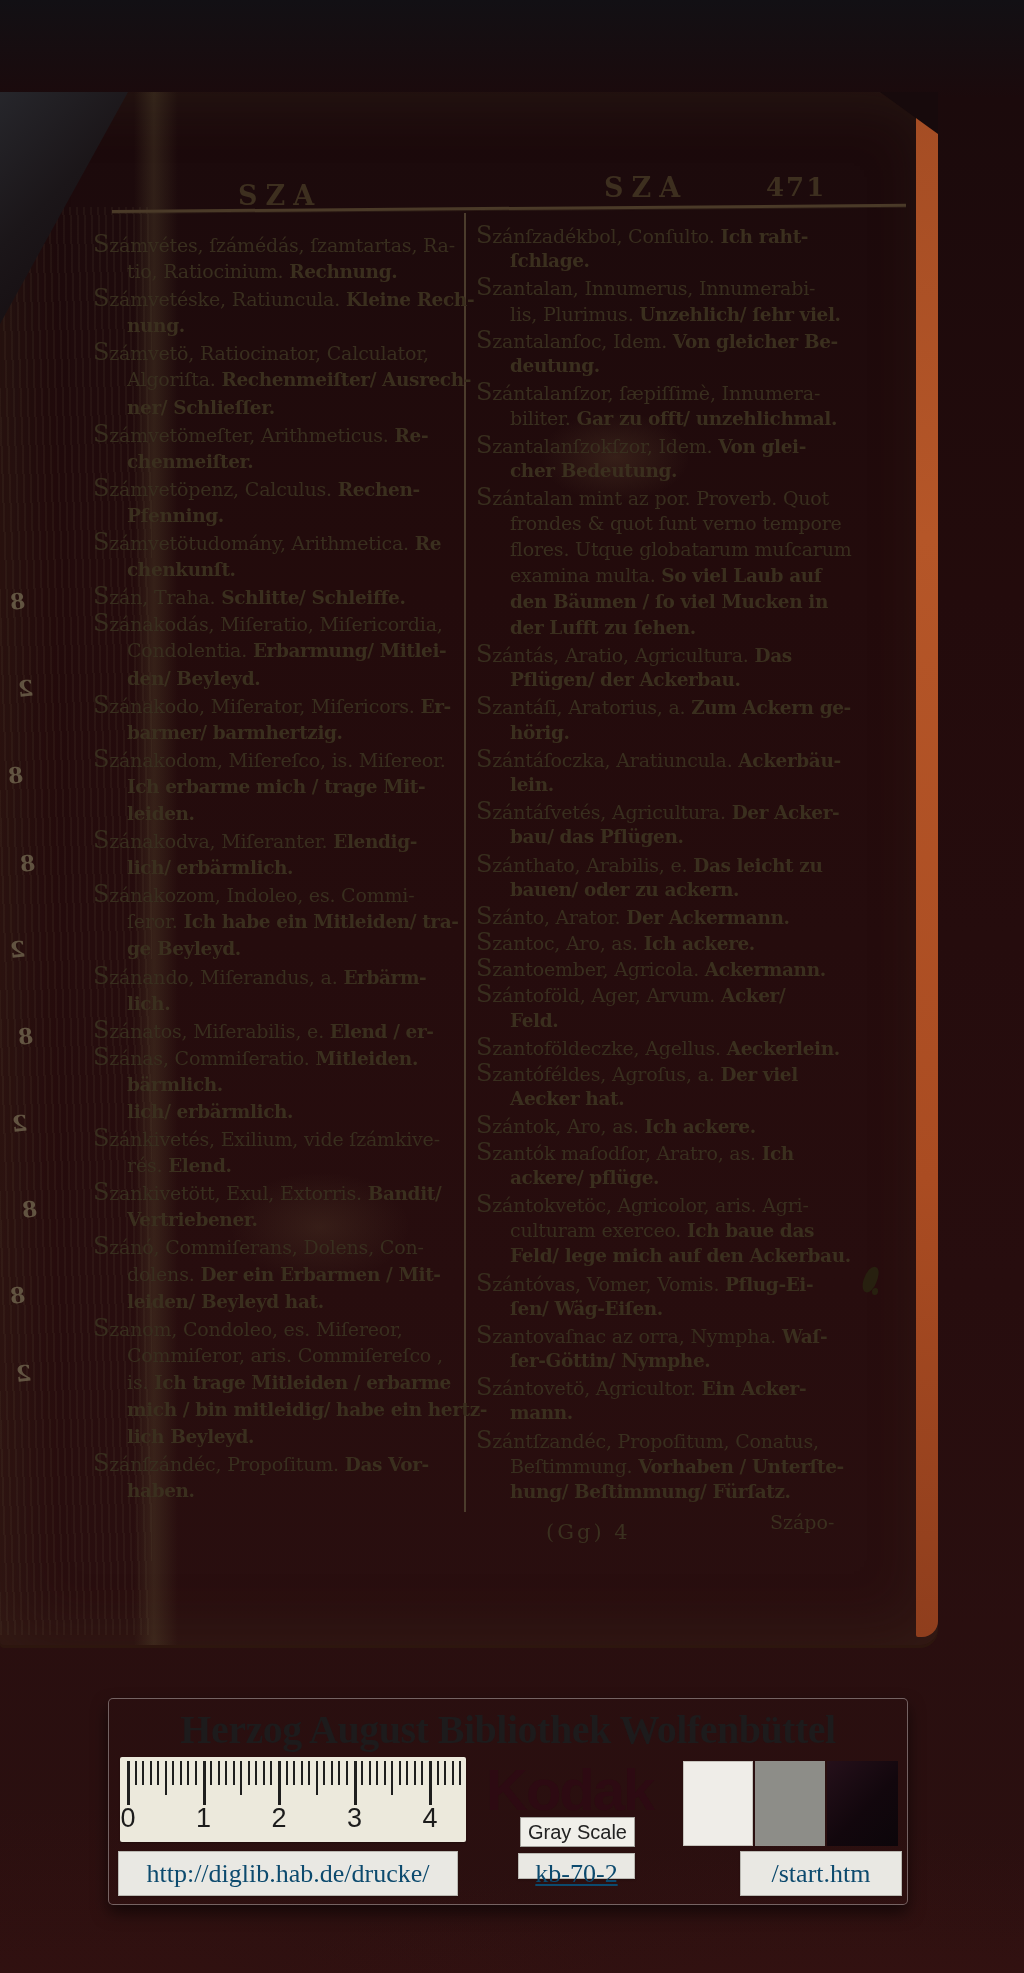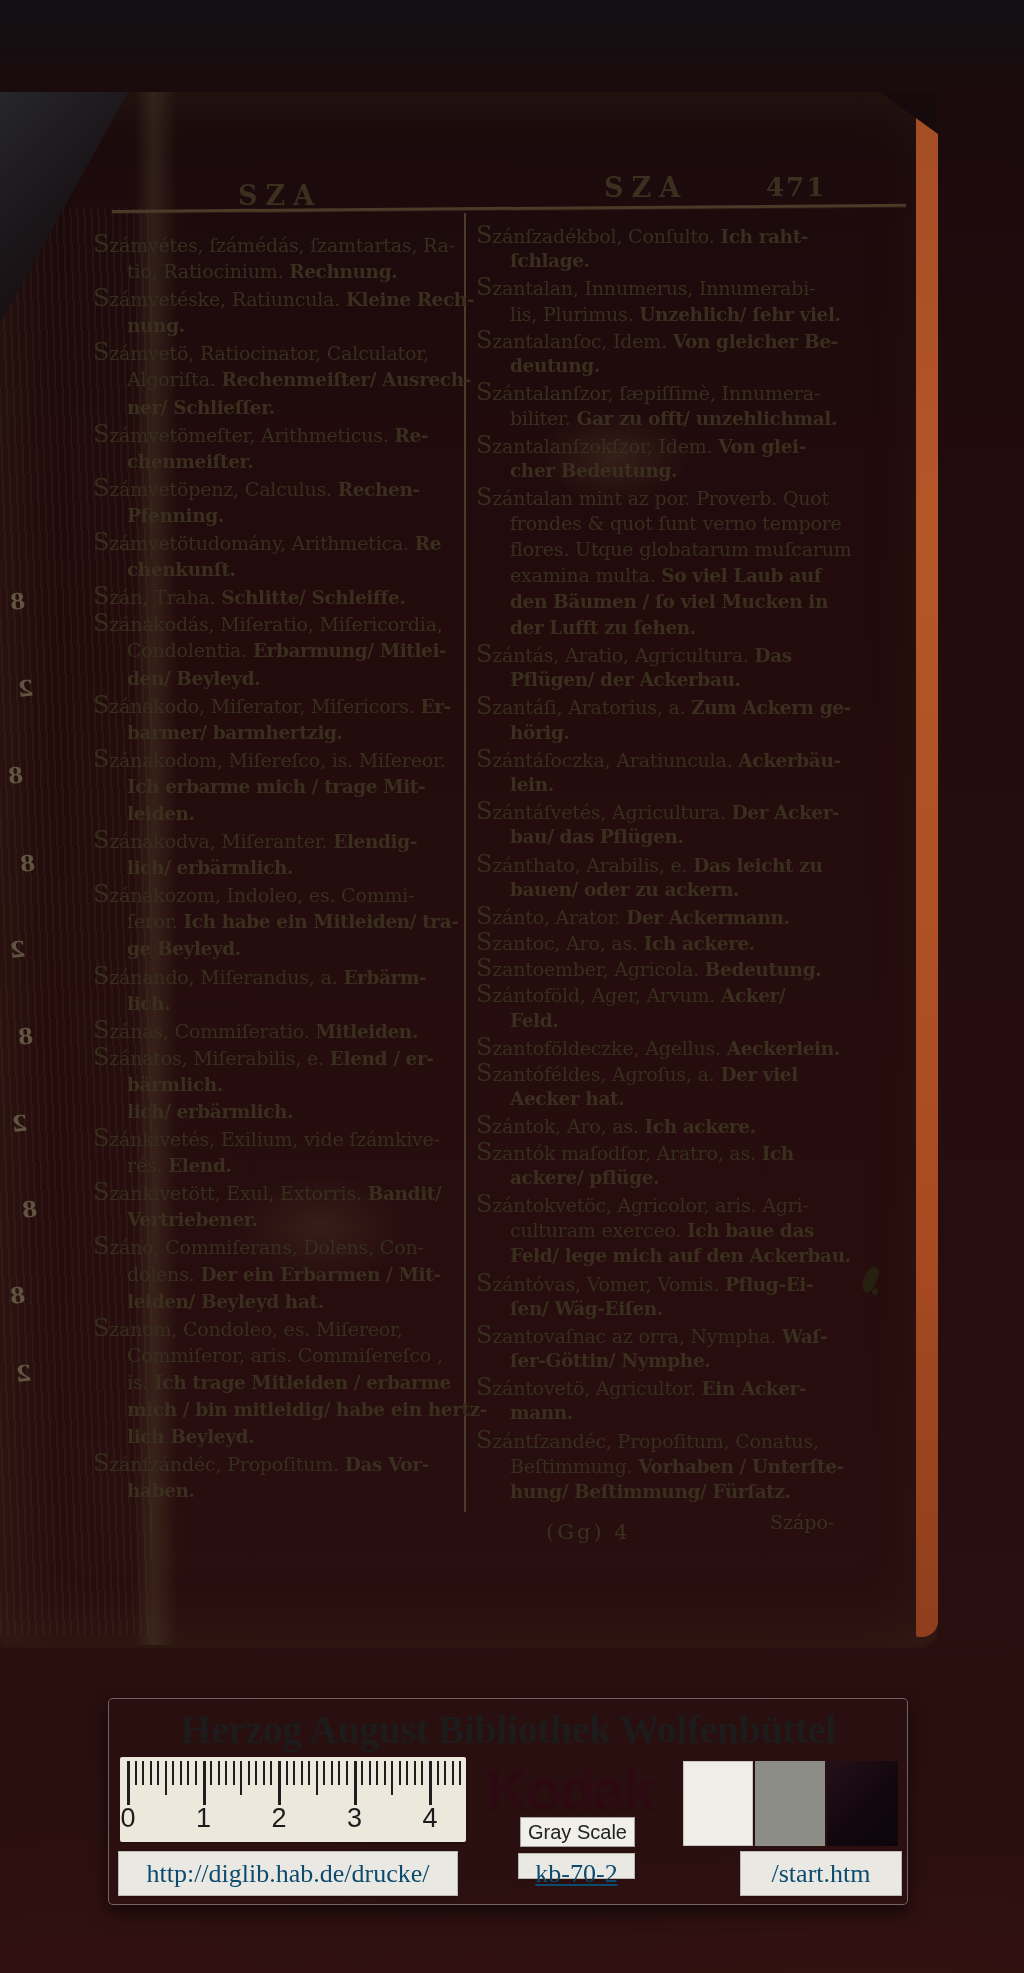--- a/index.html
+++ b/index.html
@@ -132,22 +132,22 @@
       <div class="line"><span class="r"><span class="cap">S</span>zánakodom, Miſereſco, is. Miſereor.</span></div>
       <div class="line ind"><span class="f">Ich erbarme mich / trage Mit-</span></div>
       <div class="line ind"><span class="f">leiden.</span></div>
       <div class="line"><span class="r"><span class="cap">S</span>zánakodva, Miſeranter. </span><span class="f">Elendig-</span></div>
       <div class="line ind"><span class="f">lich/ erbärmlich.</span></div>
       <div class="line"><span class="r"><span class="cap">S</span>zánakozom, Indoleo, es. Commi-</span></div>
       <div class="line ind"><span class="r">ſeror. </span><span class="f">Ich habe ein Mitleiden/ tra-</span></div>
       <div class="line ind"><span class="f">ge Beyleyd.</span></div>
       <div class="line"><span class="r"><span class="cap">S</span>zánando, Miſerandus, a. </span><span class="f">Erbärm-</span></div>
       <div class="line ind"><span class="f">lich.</span></div>
+      <div class="line"><span class="r"><span class="cap">S</span>zánatos, Miſerabilis, e. </span><span class="f">Elend / er-</span></div>
       <div class="line"><span class="r"><span class="cap">S</span>zánas, Commiſeratio. </span><span class="f">Mitleiden.</span></div>
-      <div class="line"><span class="r"><span class="cap">S</span>zánatos, Miſerabilis, e. </span><span class="f">Elend / er-</span></div>
       <div class="line ind"><span class="f">bärmlich.</span></div>
       <div class="line ind"><span class="f">lich/ erbärmlich.</span></div>
       <div class="line"><span class="r"><span class="cap">S</span>zánkivetés, Exilium, vide ſzámkive-</span></div>
       <div class="line ind"><span class="r">rés. </span><span class="f">Elend.</span></div>
       <div class="line"><span class="r"><span class="cap">S</span>zankivetött, Exul, Extorris. </span><span class="f">Bandit/</span></div>
       <div class="line ind"><span class="f">Vertriebener.</span></div>
       <div class="line"><span class="r"><span class="cap">S</span>zánó, Commiſerans, Dolens, Con-</span></div>
       <div class="line ind"><span class="r">dolens. </span><span class="f">Der ein Erbarmen / Mit-</span></div>
       <div class="line ind"><span class="f">leiden/ Beyleyd hat.</span></div>
       <div class="line"><span class="r"><span class="cap">S</span>zanom, Condoleo, es. Miſereor,</span></div>
@@ -180,21 +180,21 @@
       <div class="line"><span class="r"><span class="cap">S</span>zantáſi, Aratorius, a. </span><span class="f">Zum Ackern ge-</span></div>
       <div class="line ind"><span class="f">hörig.</span></div>
       <div class="line"><span class="r"><span class="cap">S</span>zántáſoczka, Aratiuncula. </span><span class="f">Ackerbäu-</span></div>
       <div class="line ind"><span class="f">lein.</span></div>
       <div class="line"><span class="r"><span class="cap">S</span>zántáſvetés, Agricultura. </span><span class="f">Der Acker-</span></div>
       <div class="line ind"><span class="f">bau/ das Pflügen.</span></div>
       <div class="line"><span class="r"><span class="cap">S</span>zánthato, Arabilis, e. </span><span class="f">Das leicht zu</span></div>
       <div class="line ind"><span class="f">bauen/ oder zu ackern.</span></div>
       <div class="line"><span class="r"><span class="cap">S</span>zánto, Arator. </span><span class="f">Der Ackermann.</span></div>
       <div class="line"><span class="r"><span class="cap">S</span>zantoc, Aro, as. </span><span class="f">Ich ackere.</span></div>
-      <div class="line"><span class="r"><span class="cap">S</span>zantoember, Agricola. </span><span class="f">Bedeutung.</span></div>
+      <div class="line"><span class="r"><span class="cap">S</span>zantoember, Agricola. </span><span class="f">Ackermann.</span></div>
       <div class="line"><span class="r"><span class="cap">S</span>zántoföld, Ager, Arvum. </span><span class="f">Acker/</span></div>
       <div class="line ind"><span class="f">Feld.</span></div>
       <div class="line"><span class="r"><span class="cap">S</span>zantoföldeczke, Agellus. </span><span class="f">Aeckerlein.</span></div>
       <div class="line"><span class="r"><span class="cap">S</span>zantóféldes, Agroſus, a. </span><span class="f">Der viel</span></div>
       <div class="line ind"><span class="f">Aecker hat.</span></div>
       <div class="line"><span class="r"><span class="cap">S</span>zántok, Aro, as. </span><span class="f">Ich ackere.</span></div>
       <div class="line"><span class="r"><span class="cap">S</span>zantók maſodſor, Aratro, as. </span><span class="f">Ich</span></div>
       <div class="line ind"><span class="f">ackere/ pflüge.</span></div>
       <div class="line"><span class="r"><span class="cap">S</span>zántokvetöc, Agricolor, aris. Agri-</span></div>
       <div class="line ind"><span class="r">culturam exerceo. </span><span class="f">Ich baue das</span></div>

